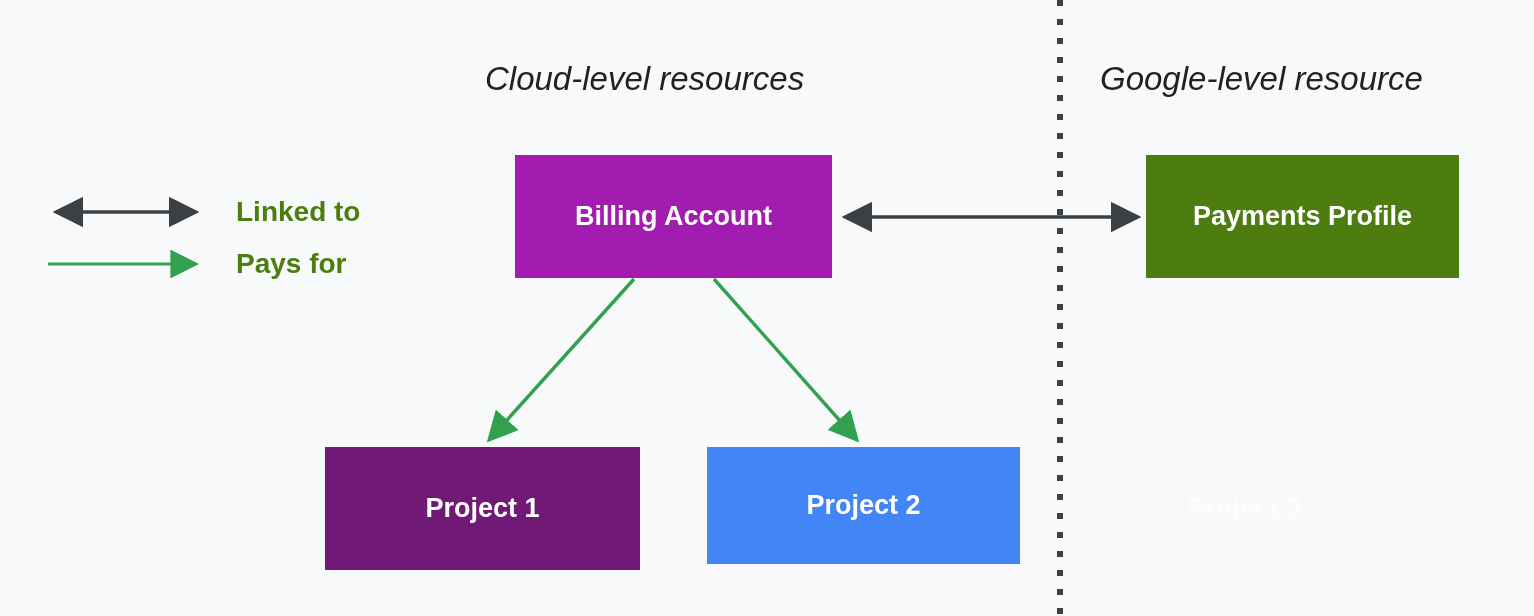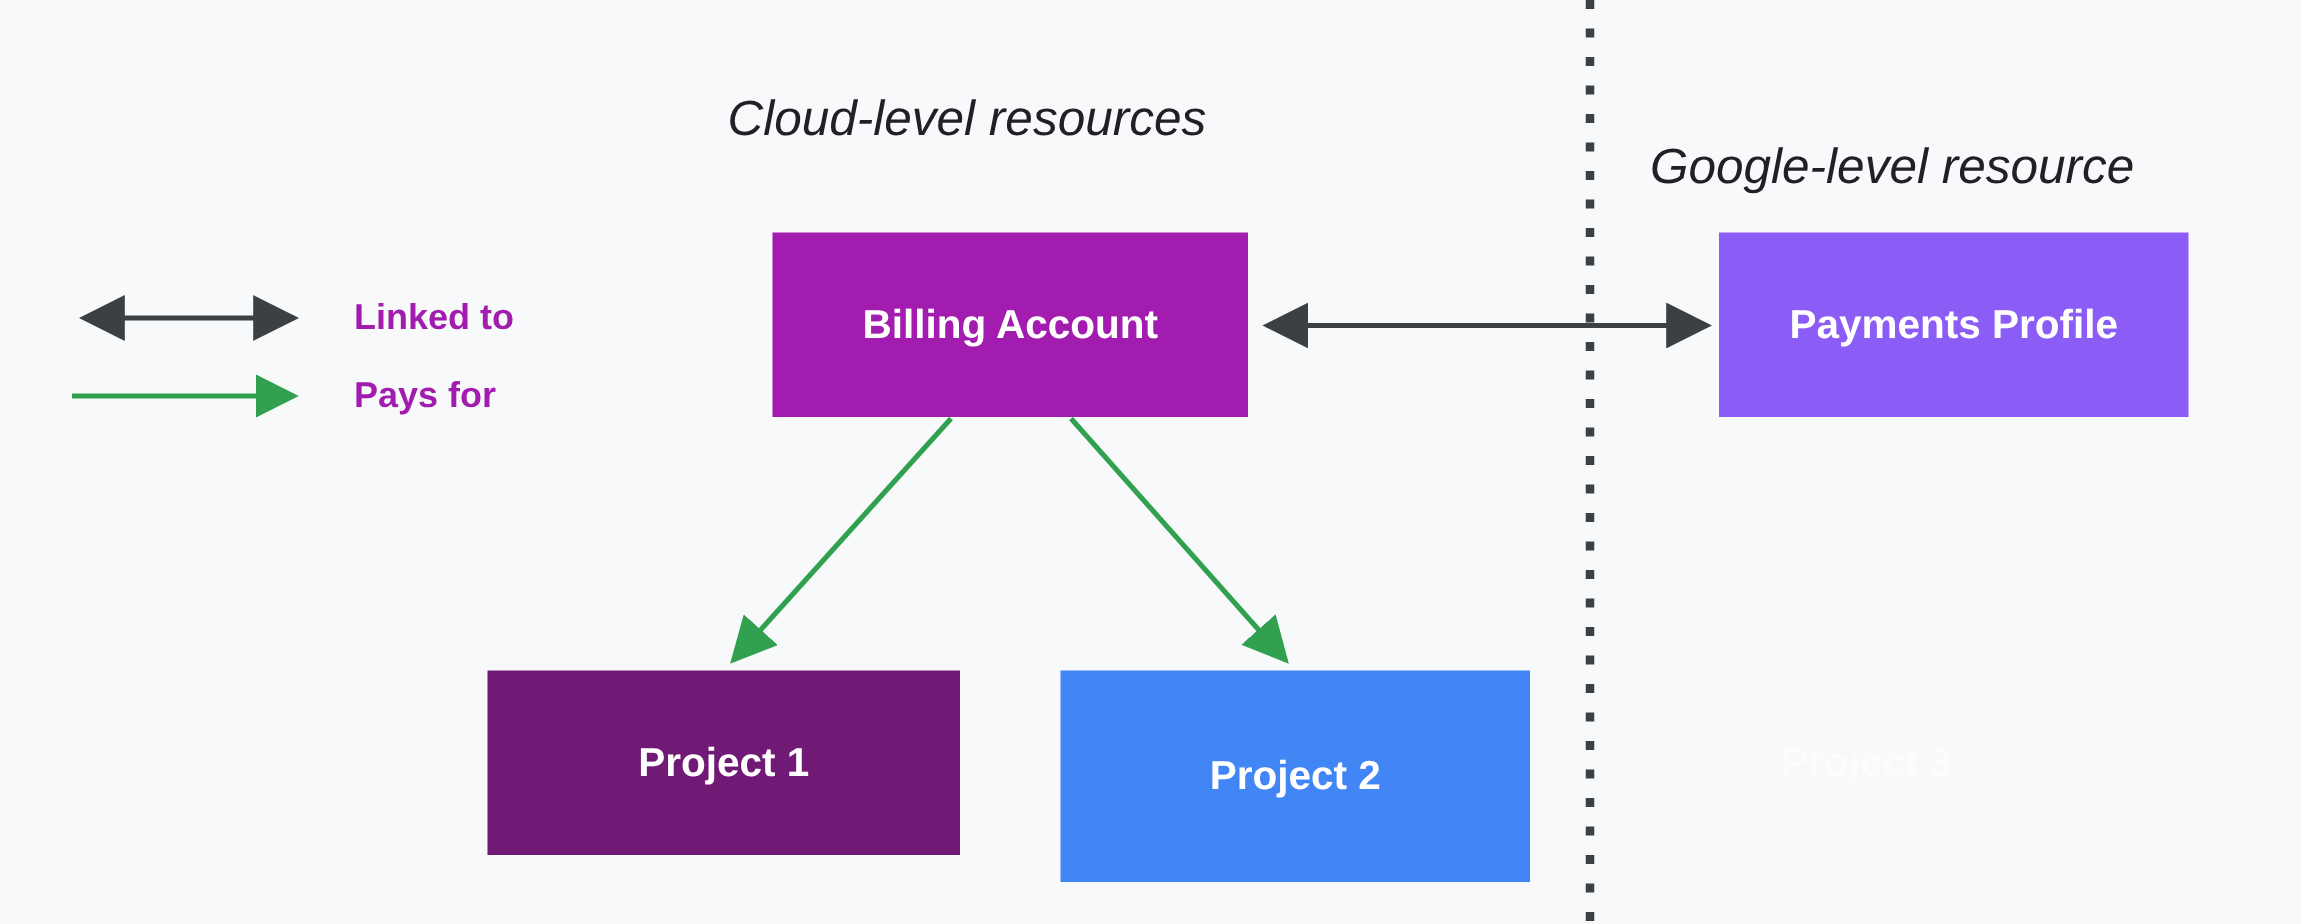--- a/index.html
+++ b/index.html
@@ -23,21 +23,21 @@
     position: absolute;
     font-family: "Liberation Sans", sans-serif;
     font-size: 33px;
     font-weight: 400;
     color: #202124;
     white-space: nowrap;
     line-height: 1;
     font-style: italic;
   }
   #title-cloud  { left: 485px; top: 62px; }
-  #title-google { left: 1100px; top: 62px; margin-top: 32px; }
+  #title-google { left: 1100px; top: 62px; }
 
   
   #divider {
     position: absolute;
     left: 1057px;
     top: 0;
     width: 6px;
     height: 616px;
   }
 
@@ -62,23 +62,23 @@
     left: 0;
     top: 0;
     width: 170px;
     height: 40px;
   }
   .legend-label {
     position: absolute;
     left: 192px;
     top: 4px;
     font-family: "Liberation Sans", sans-serif;
-    font-size: 24px;
+    font-size: 28px;
     font-weight: bold;
-    color: #a21caf;
+    color: #4d7c0f;
     white-space: nowrap;
     line-height: 32px;
   }
 
   
   .node {
     position: absolute;
     display: flex;
     align-items: center;
     justify-content: center;
@@ -88,28 +88,28 @@
     color: #ffffff;
     text-align: center;
     box-sizing: border-box;
   }
   #node-billing {
     left: 515px;  top: 155px;  width: 317px; height: 123px;
     background: #a21caf;
   }
   #node-payments {
     left: 1146px; top: 155px;  width: 313px; height: 123px;
-    background: #8b5cf6;
+    background: #4d7c0f;
   }
   #node-project-1 {
     left: 325px;  top: 447px;  width: 315px; height: 123px;
     background: #701a75;
   }
   #node-project-2 {
-    left: 707px;  top: 447px;  width: 313px; height: 141px;
+    left: 707px;  top: 447px;  width: 313px; height: 117px;
     background: #4285f4;
   }
   
   #node-project-3 {
     left: 1088px; top: 447px;  width: 313px; height: 123px;
     background: transparent;
     color: #fbfcfd;
   }
 
   

